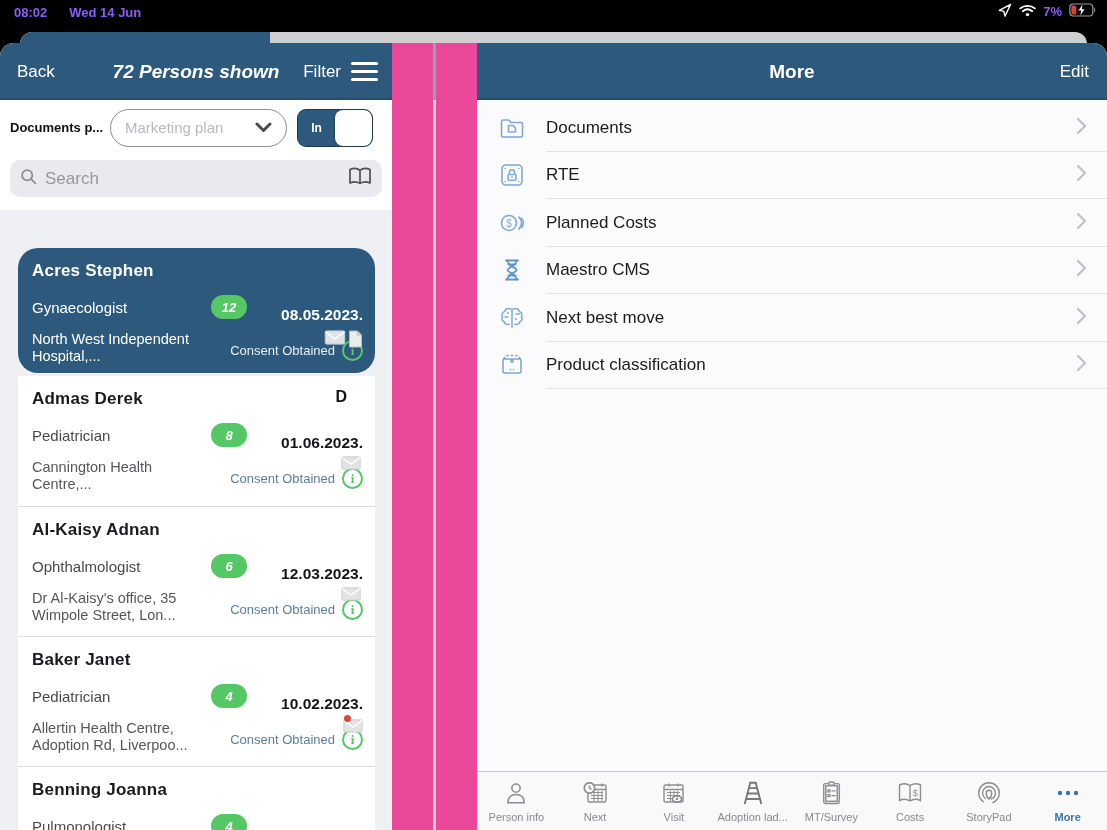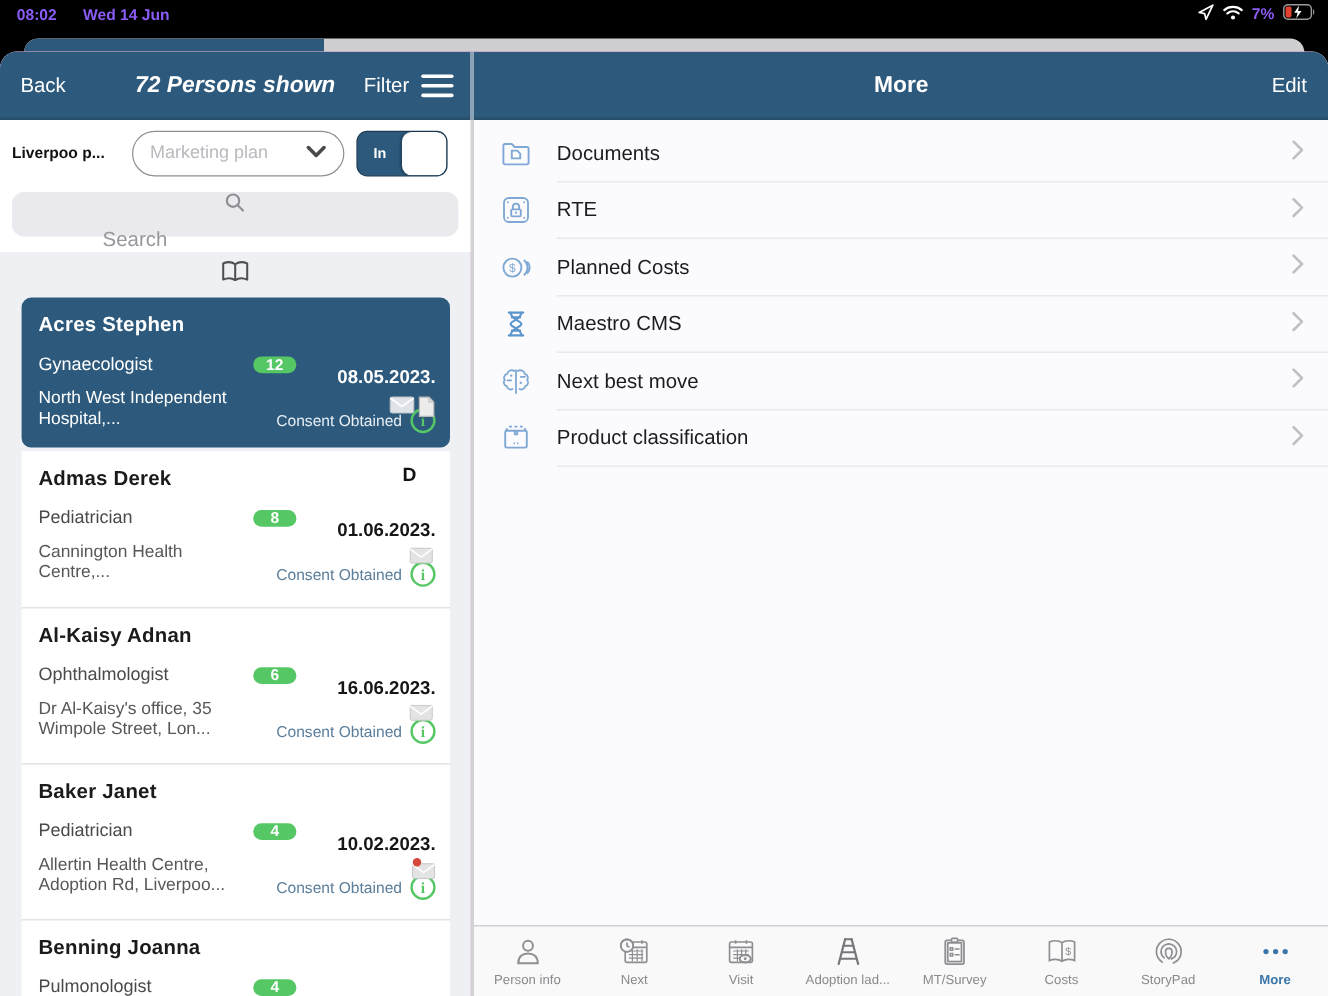--- a/index.html
+++ b/index.html
@@ -11,21 +11,21 @@
   .sb-date { margin-left:22px; }
   .sb-right { position:absolute; right:10px; top:3px; display:flex; align-items:center; gap:7px; }
   .sb-batt-pct { font-weight:bold; font-size:13px; }
 
   .bg-strip { position:absolute; top:32px; left:20px; width:1067px; height:24px;
               background:#cfcfd1; border-radius:12px 12px 0 0; overflow:hidden; }
   .bg-strip-blue { position:absolute; left:0; top:0; width:250px; height:100%;
                    background:#2d5a7c; border-radius:12px 0 0 0; }
 
   .maincard { position:absolute; top:43px; left:0; width:1107px; height:787px;
-              border-radius:14px 14px 0 0; overflow:hidden; background:#f9a8d4; display:flex; }
+              border-radius:14px 14px 0 0; overflow:hidden; background:#ec4899; display:flex;gap:41px; }
 
   
   .left-panel { position:relative; width:392px; height:100%; background:#eff0f4; flex:none; }
   .panel-header { height:57px; background:#2d5a7c; position:relative; display:flex;
                   align-items:center; box-shadow:inset 0 -2px 0 rgba(0,0,0,0.12); }
   .hdr-btn { color:#fff; font-size:17px; cursor:pointer; }
   .left-header .hdr-btn.back { position:absolute; left:17px; }
   .left-header .title { position:absolute; left:0; right:0; text-align:center; color:#fff;
                         font-size:19px; font-weight:bold;font-style:italic; }
   .left-header .filter-wrap { position:absolute; right:14px; display:flex; align-items:center; gap:10px; z-index:2; }
@@ -39,38 +39,38 @@
   .mp-dropdown .ph { color:#b9b9be; font-size:15px; flex:1; }
   .toggle { margin-left:10px; width:76px; height:38px; border:1.5px solid #1d3a52; border-radius:9px;
             display:flex; overflow:hidden; cursor:pointer; background:#2d5a7c; }
   .toggle .on-seg { width:38px; height:100%; background:#2d5a7c; color:#fff; font-size:12px;
                     font-weight:bold; display:flex; align-items:center; justify-content:center; }
   .toggle .knob { width:38px; height:100%; background:#fff; border-radius:8px;
                   box-shadow:-1px 0 2px rgba(0,0,0,0.25); }
 
   .search-row { height:55px; background:#fff; padding:5px 10px 0; }
   .search-box { height:37px; background:#e9e9ee; border-radius:10px; display:flex;
-                align-items:center; padding:0 10px; gap:7px;flex-direction:column; }
+                align-items:center; padding:0 10px; gap:7px; }
   .search-box input { flex:1; border:none; outline:none; background:transparent; font-size:17px;
                       color:#333; font-family:"Liberation Sans",sans-serif; }
   .search-box input::placeholder { color:#97979c; }
 
   .person-list { position:absolute; top:205px; left:18px; width:357px; bottom:0; }
   .person-card { position:relative; background:#fff; padding:13px 14px; height:130px; }
-  .person-card.first { border-radius:8px; background:#2d5a7c; height:125px; margin-bottom:3px; }
+  .person-card.first { border-radius:20px; background:#2d5a7c; height:125px; margin-bottom:3px; }
   .person-card + .person-card { border-top:1px solid #dcdcde; }
   .person-card.first + .person-card { border-top:none; }
   .p-name { font-size:17px; font-weight:bold; color:#1b1b1d; letter-spacing:0.2px; }
   .person-card.first .p-name, .person-card.first .p-spec, .person-card.first .p-addr,
   .person-card.first .p-date { color:#fff; }
   .p-row2 { display:flex; align-items:center; margin-top:14px; width:215px; }
   .p-spec { font-size:15px; color:#4a4a4c; }
-  .pill { margin-left:auto; min-width:36px; height:14px; background:#55c765; color:#fff;
+  .pill { margin-left:auto; min-width:36px; height:24px; background:#55c765; color:#fff;
           border-radius:12px; font-size:13px; font-weight:bold; display:flex;
-          align-items:center; justify-content:center; padding:0 9px; }
+          align-items:center; justify-content:center; padding:0 9px;font-style:italic; }
   .p-addr { margin-top:12px; font-size:14.5px; color:#57575a; line-height:17px; max-width:190px; }
   .p-right { position:absolute; top:58px; right:12px; width:165px; display:flex;
              flex-direction:column; align-items:flex-end; }
   .p-date { font-size:15.5px; font-weight:bold; color:#161618; }
   .consent-row { margin-top:16px; display:flex; align-items:center; gap:7px; }
   .consent-txt { font-size:13px; color:#5b7e9b; }
   .person-card.first .consent-txt { color:#e8eef3; }
   .info-i { width:21px; height:21px; border:2px solid #55c765; border-radius:50%; color:#55c765;
             font-size:13px; font-weight:bold; font-family:"Liberation Serif",serif;
             display:flex; align-items:center; justify-content:center; background:transparent; }
@@ -152,21 +152,21 @@
         <span class="hdr-btn">Filter</span>
         <span class="hamburger">
             <span></span>
             <span></span>
             <span></span>
           </span>
       </span>
     </div>
 
     <div class="filter-row">
-      <span class="mp-label">Liverpoo p...</span>
+      <span class="mp-label">Documents p...</span>
       <div class="mp-dropdown">
         <span class="ph">Marketing plan</span>
         <span>
           <svg width="17" height="11" viewBox="0 0 17 11">
               <path d="M2 2 L8.5 8.5 L15 2" fill="none" stroke="#4a4a4a" stroke-width="3" stroke-linecap="round" stroke-linejoin="round"></path>
             </svg>
         </span>
       </div>
       <div class="toggle">
         <span class="on-seg">In</span>
@@ -250,21 +250,21 @@
       </div>
 
       <div class="person-card">
         <div class="p-name">Al-Kaisy Adnan</div>
         <div class="p-row2">
           <span class="p-spec">Ophthalmologist</span>
           <span class="pill">6</span>
         </div>
         <div class="p-addr">Dr Al-Kaisy's office, 35 Wimpole Street, Lon...</div>
         <div class="p-right">
-          <span class="p-date">16.06.2023.</span>
+          <span class="p-date">12.03.2023.</span>
           <span class="mini-icons">
             <span>
               <svg width="20" height="14" viewBox="0 0 20 14">
                   <rect x="0.8" y="0.8" width="18.4" height="12.4" rx="1.5" fill="#e3e3e3" stroke="#c6c6c6" stroke-width="0.8"></rect>
                   <path d="M1 1.6 L10 8.2 L19 1.6" fill="none" stroke="#fff" stroke-width="1.3"></path>
                 </svg>
             </span>
           </span>
           <span class="consent-row">
             <span class="consent-txt">Consent Obtained</span>

